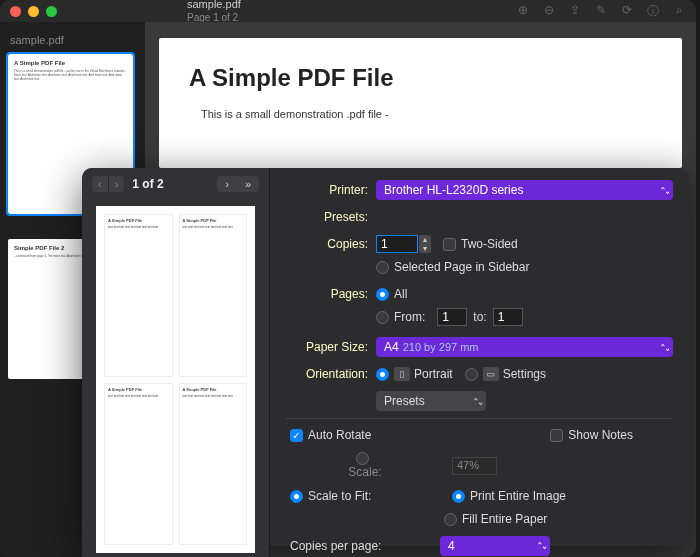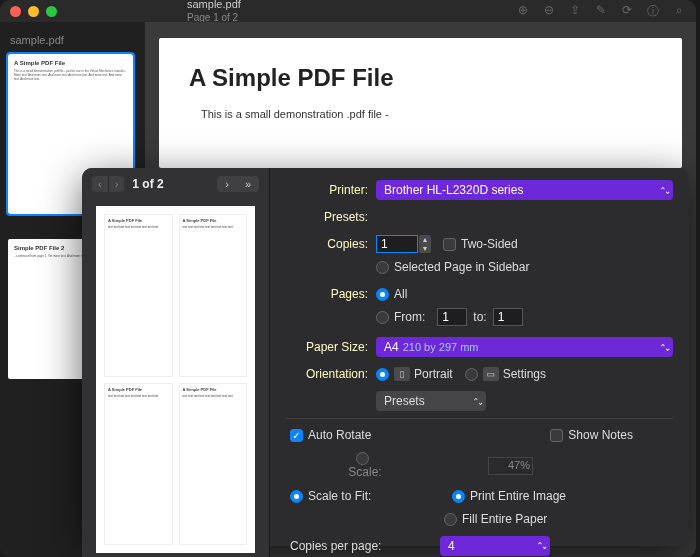--- a/index.html
+++ b/index.html
@@ -56,21 +56,21 @@
   .chk.on { background: #0a84ff; border-color: #0a84ff; }
   .chk.on::after { content: "✓"; color: #fff; font-size: 10px; }
   .rad { width: 13px; height: 13px; border: 1px solid #666; border-radius: 50%; margin-right: 5px; display: inline-flex; align-items: center; justify-content: center; background: #3a3a3c; }
   .rad.on { background: #0a84ff; border-color: #0a84ff; }
   .rad.on::after { content: ""; width: 5px; height: 5px; background: #fff; border-radius: 50%; }
   .opt { display: inline-flex; align-items: center; margin-right: 12px; color: #ddd; }
   .opt.dim { color: #888; flex-direction: column; }
   .indent { margin-left: 90px; }
   .divider { height: 1px; background: #404042; margin: 6px 0; }
   .oricon { width: 16px; height: 14px; background: #4a4a4c; border-radius: 2px; margin-right: 4px; display:inline-flex; align-items:center; justify-content:center; font-size:9px; color:#ccc;}
-  .scalebox { width: 45px; background: #2a2a2a; color: #888; padding: 1px 19px; height: 18px; border: 1px solid #444; font-size: 11px; margin-left: 36px; }
+  .scalebox { width: 45px; background: #2a2a2a; color: #888; padding: 1px 4px; height: 18px; border: 1px solid #444; font-size: 11px; }
 
   .dlg-footer { height: 44px; border-top: 1px solid #1a1a1a; display: flex; align-items: center; padding: 0 14px; background: #2c2c2e; border-bottom-left-radius: 10px; border-bottom-right-radius: 10px; }
   .spacer { flex: 1; }
 </style>
 </head>
 <body>
 
 <div class="window">
   <div class="titlebar">
     <div class="traffic">

